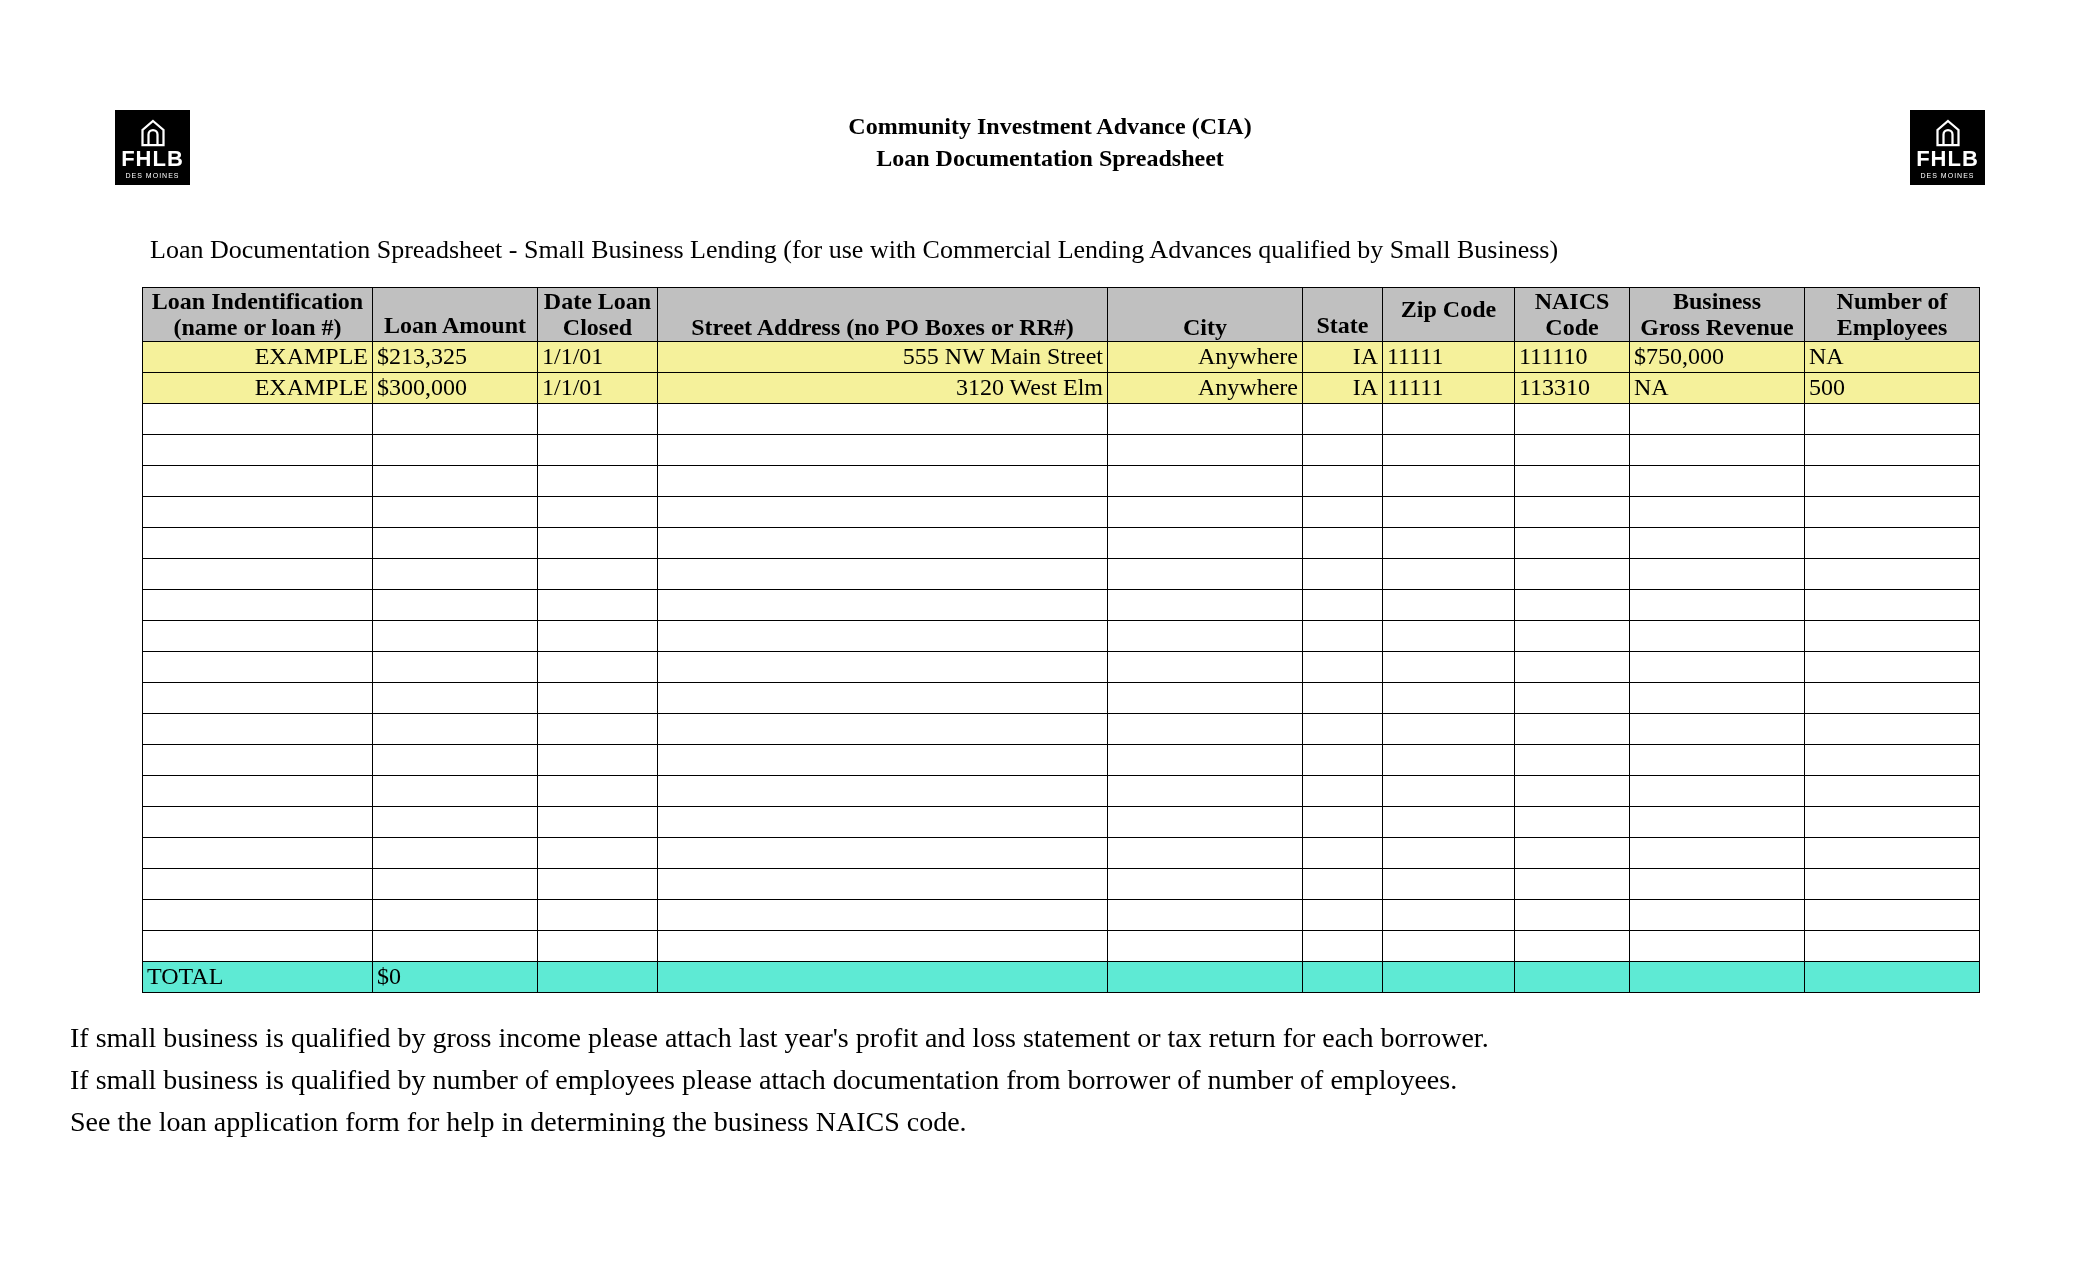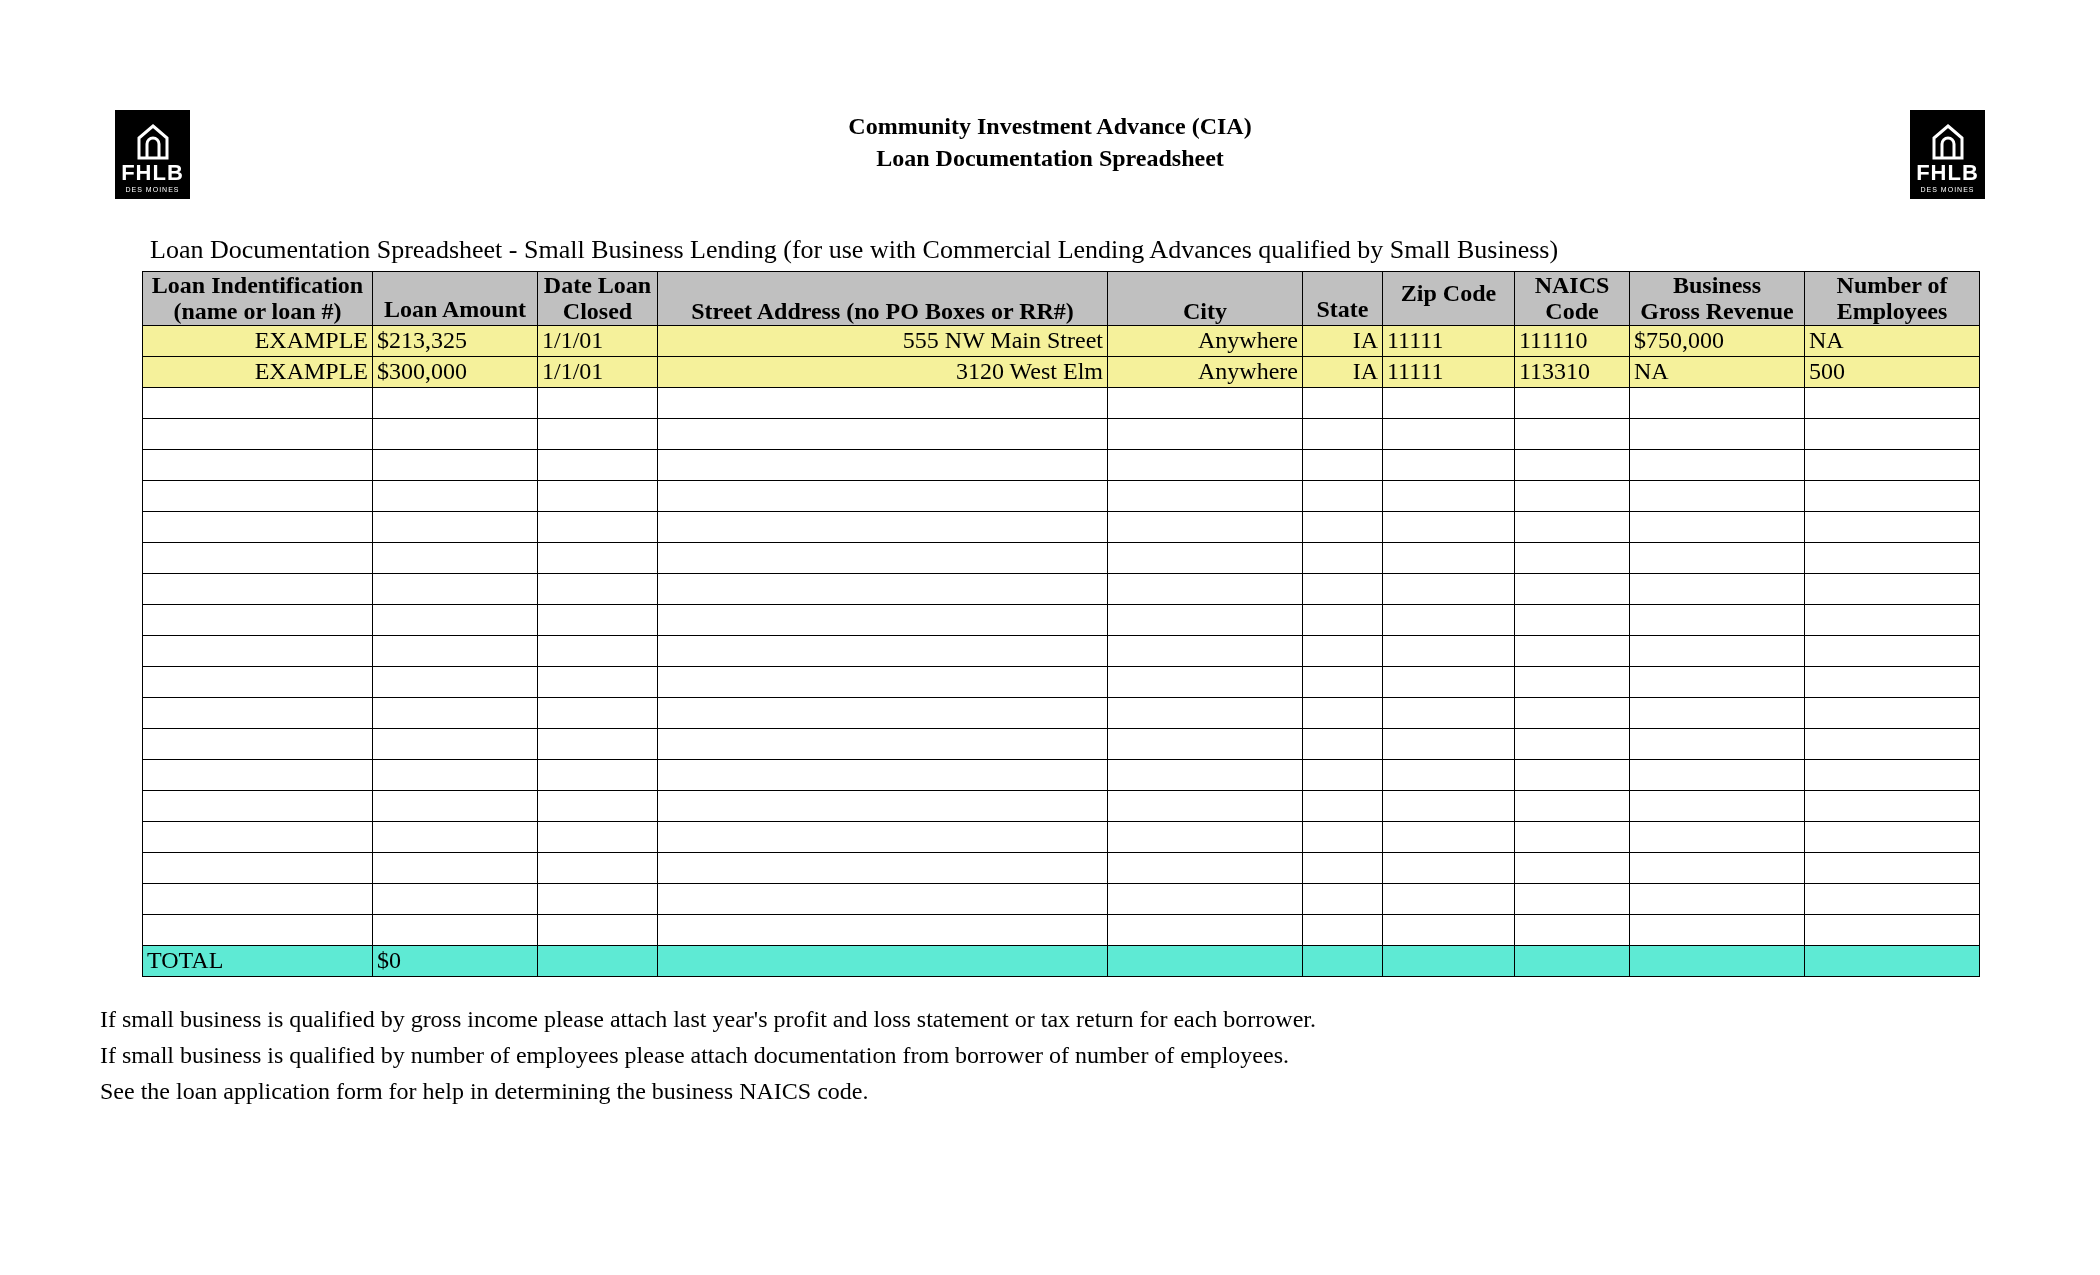--- a/index.html
+++ b/index.html
@@ -1,35 +1,35 @@
 <!DOCTYPE html>
 <html><head>
 <meta charset="utf-8">
 <style>
   html,body{margin:0;padding:0;background:#fff;font-family:"Times New Roman",Times,serif;color:#000}
   .page{width:2100px;height:1275px;position:relative}
   .header{position:relative;padding-top:110px}
-  .logo{position:absolute;top:110px;width:75px;height:89px;background:#000;display:flex;flex-direction:column;align-items:center;justify-content:flex-end;color:#fff;font-family:Arial,Helvetica,sans-serif}
+  .logo{position:absolute;top:110px;width:75px;height:75px;background:#000;display:flex;flex-direction:column;align-items:center;justify-content:flex-end;color:#fff;font-family:Arial,Helvetica,sans-serif}
   .logo-left{left:115px}
   .logo-right{right:115px}
   .logo svg{margin-top:8px}
   .logo-fhlb{font-weight:900;font-size:22px;letter-spacing:1px;line-height:1}
   .logo-sub{font-size:7px;letter-spacing:1px;margin-bottom:6px;margin-top:2px}
   .title{text-align:center;font-weight:700;font-size:24px;line-height:1.35}
-  .subtitle{font-size:26px;margin:60px 0 6px 150px}
+  .subtitle{font-size:26px;margin:60px 0 22px 150px}
   table.sheet{border-collapse:collapse;margin-left:142px;table-layout:fixed}
   table.sheet th,table.sheet td{border:1.5px solid #000;font-size:24px;height:31px;padding:0 4px;box-sizing:border-box;overflow:hidden;white-space:nowrap}
   table.sheet th{background:#c0c0c0;font-weight:700;text-align:center;line-height:1.1}
   tr.hdr th{height:45px;vertical-align:middle}
   th .line{display:block}
   td.l{text-align:right}
   td.r{}
   tr.example td{background:#f5f19b}
   tr.total td{background:#5eead4;font-weight:400}
-  .notes{margin:24px 0 0 100px;font-size:24px;line-height:1.5}
+  .notes{margin:24px 0 0 70px;font-size:28px;line-height:1.5}
   
   .c0{width:230px}.c1{width:165px}.c2{width:120px}.c3{width:450px}.c4{width:195px}
   .c5{width:80px}.c6{width:132px}.c7{width:115px}.c8{width:175px}.c9{width:175px}
 </style>
 </head>
 <body>
 <div class="page">
 
 <div class="header">
   <div class="logo logo-left">

